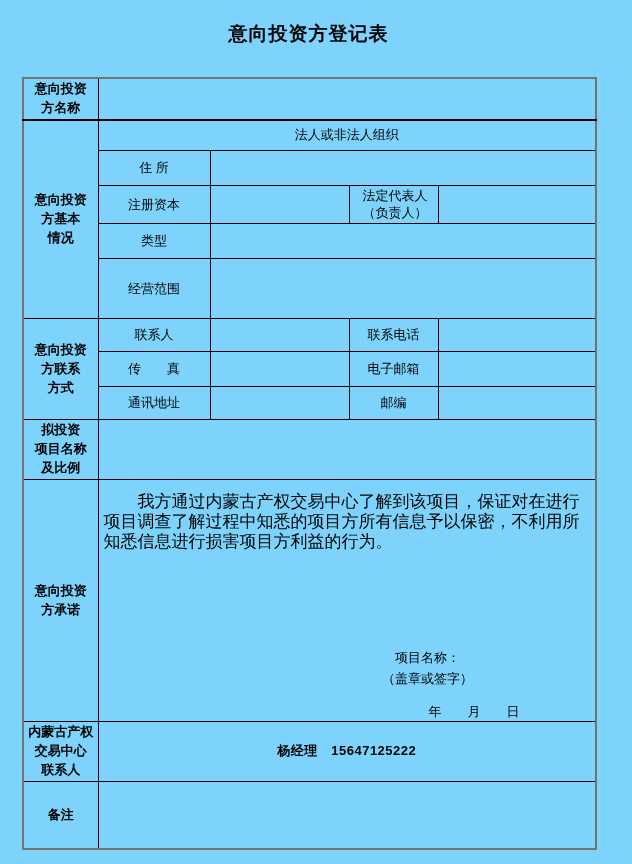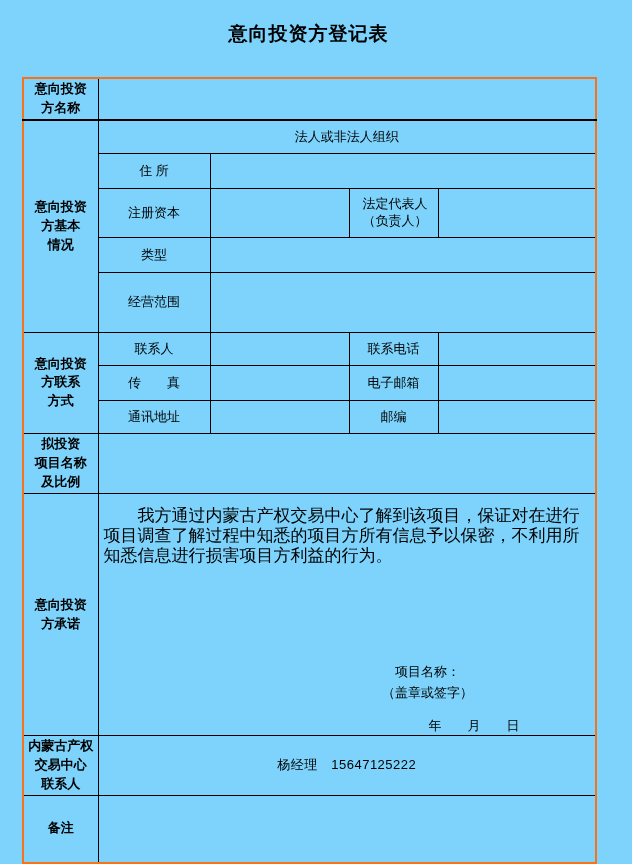--- a/index.html
+++ b/index.html
@@ -21,26 +21,26 @@
     font-size: 19px;
     font-weight: bold;
     letter-spacing: 1px;
     line-height: 24px;
   }
   table.form {
     border-collapse: collapse;
     table-layout: fixed;
     width: 573px;
     margin: 31px 0 0 22px;
-    border: 2px solid #f97316;
+    border: 2px solid #737373;
   }
   td {
     border: 1px solid #000;
     font-size: 13px;
-    padding: 7px 2px;
+    padding: 0 2px;
     text-align: center;
     vertical-align: middle;
     line-height: 1.4;
     overflow: hidden;
   }
   td.section {
     font-weight: bold;
     white-space: pre-line;
     line-height: 1.45;
     padding: 1px 2px;
@@ -70,21 +70,21 @@
     width: 96px;
     text-align: center;
     line-height: 21px;
     white-space: nowrap;
   }
   .date-line {
     margin: 14px 0 0 330px;
     line-height: 18px;
     white-space: nowrap;
   }
-  td.center-val { letter-spacing: 0.5px; }
+  td.center-val { letter-spacing: 0.5px; font-weight: bold; }
 </style>
 </head>
 <body>
 
 <div class="page">
 
   <h1 class="doc-title">意向投资方登记表</h1>
 
   <table class="form">
     <colgroup>

